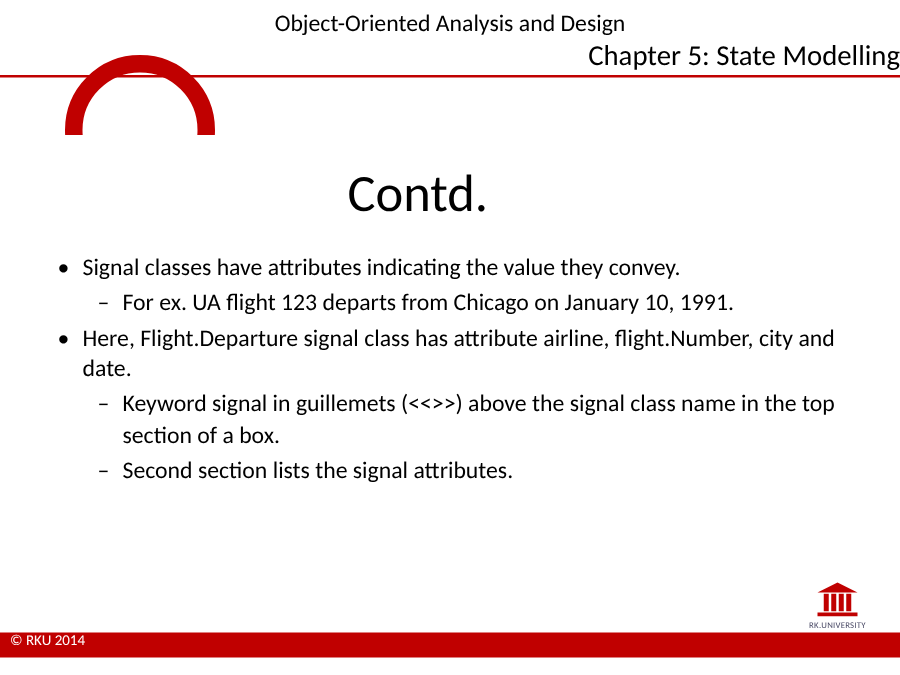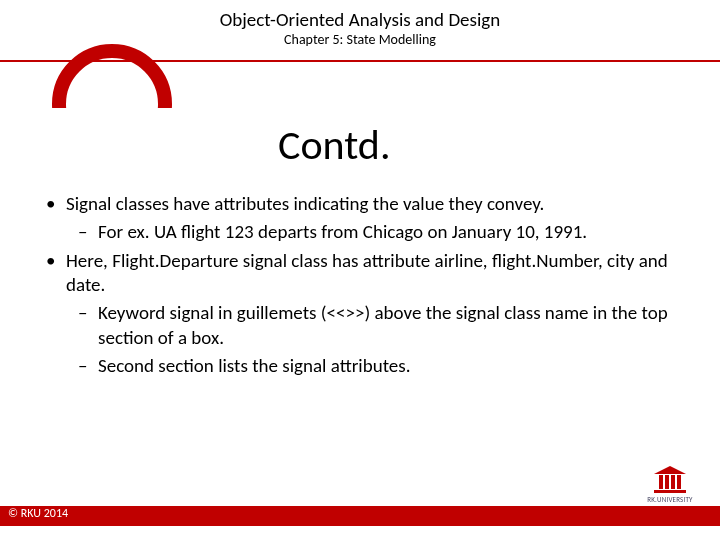--- a/index.html
+++ b/index.html
@@ -14,22 +14,23 @@
   }
   .header-area {
     text-align: center;
     padding-top: 8px;
   }
   .course-title {
     font-size: 19px;
     font-weight: 400;
   }
   .chapter-line {
-    font-size: 14px;
+    font-size: 23px;
     font-weight: 400;
+    text-align: right;
   }
   .red-rule {
     position: absolute;
     top: 60px;
     left: 0;
     right: 0;
     height: 2px;
     background: #c00000;
   }
   .arc-wrap {
@@ -71,23 +72,23 @@
   .footer-bar {
     position: absolute;
     bottom: 14px;
     left: 0;
     right: 0;
     height: 20px;
     background: #c00000;
     color: #fff;
     font-size: 12px;
     display: flex;
-    align-items: flex-end;
+    align-items: flex-start;
     justify-content: space-between;
-    padding: 0 8px 6px 8px;
+    padding: 0 8px 16px 8px;
   }
   .logo {
     position: absolute;
     right: 22px;
     bottom: 36px;
     width: 56px;
     text-align: center;
   }
   .logo-top {
     display: flex;

